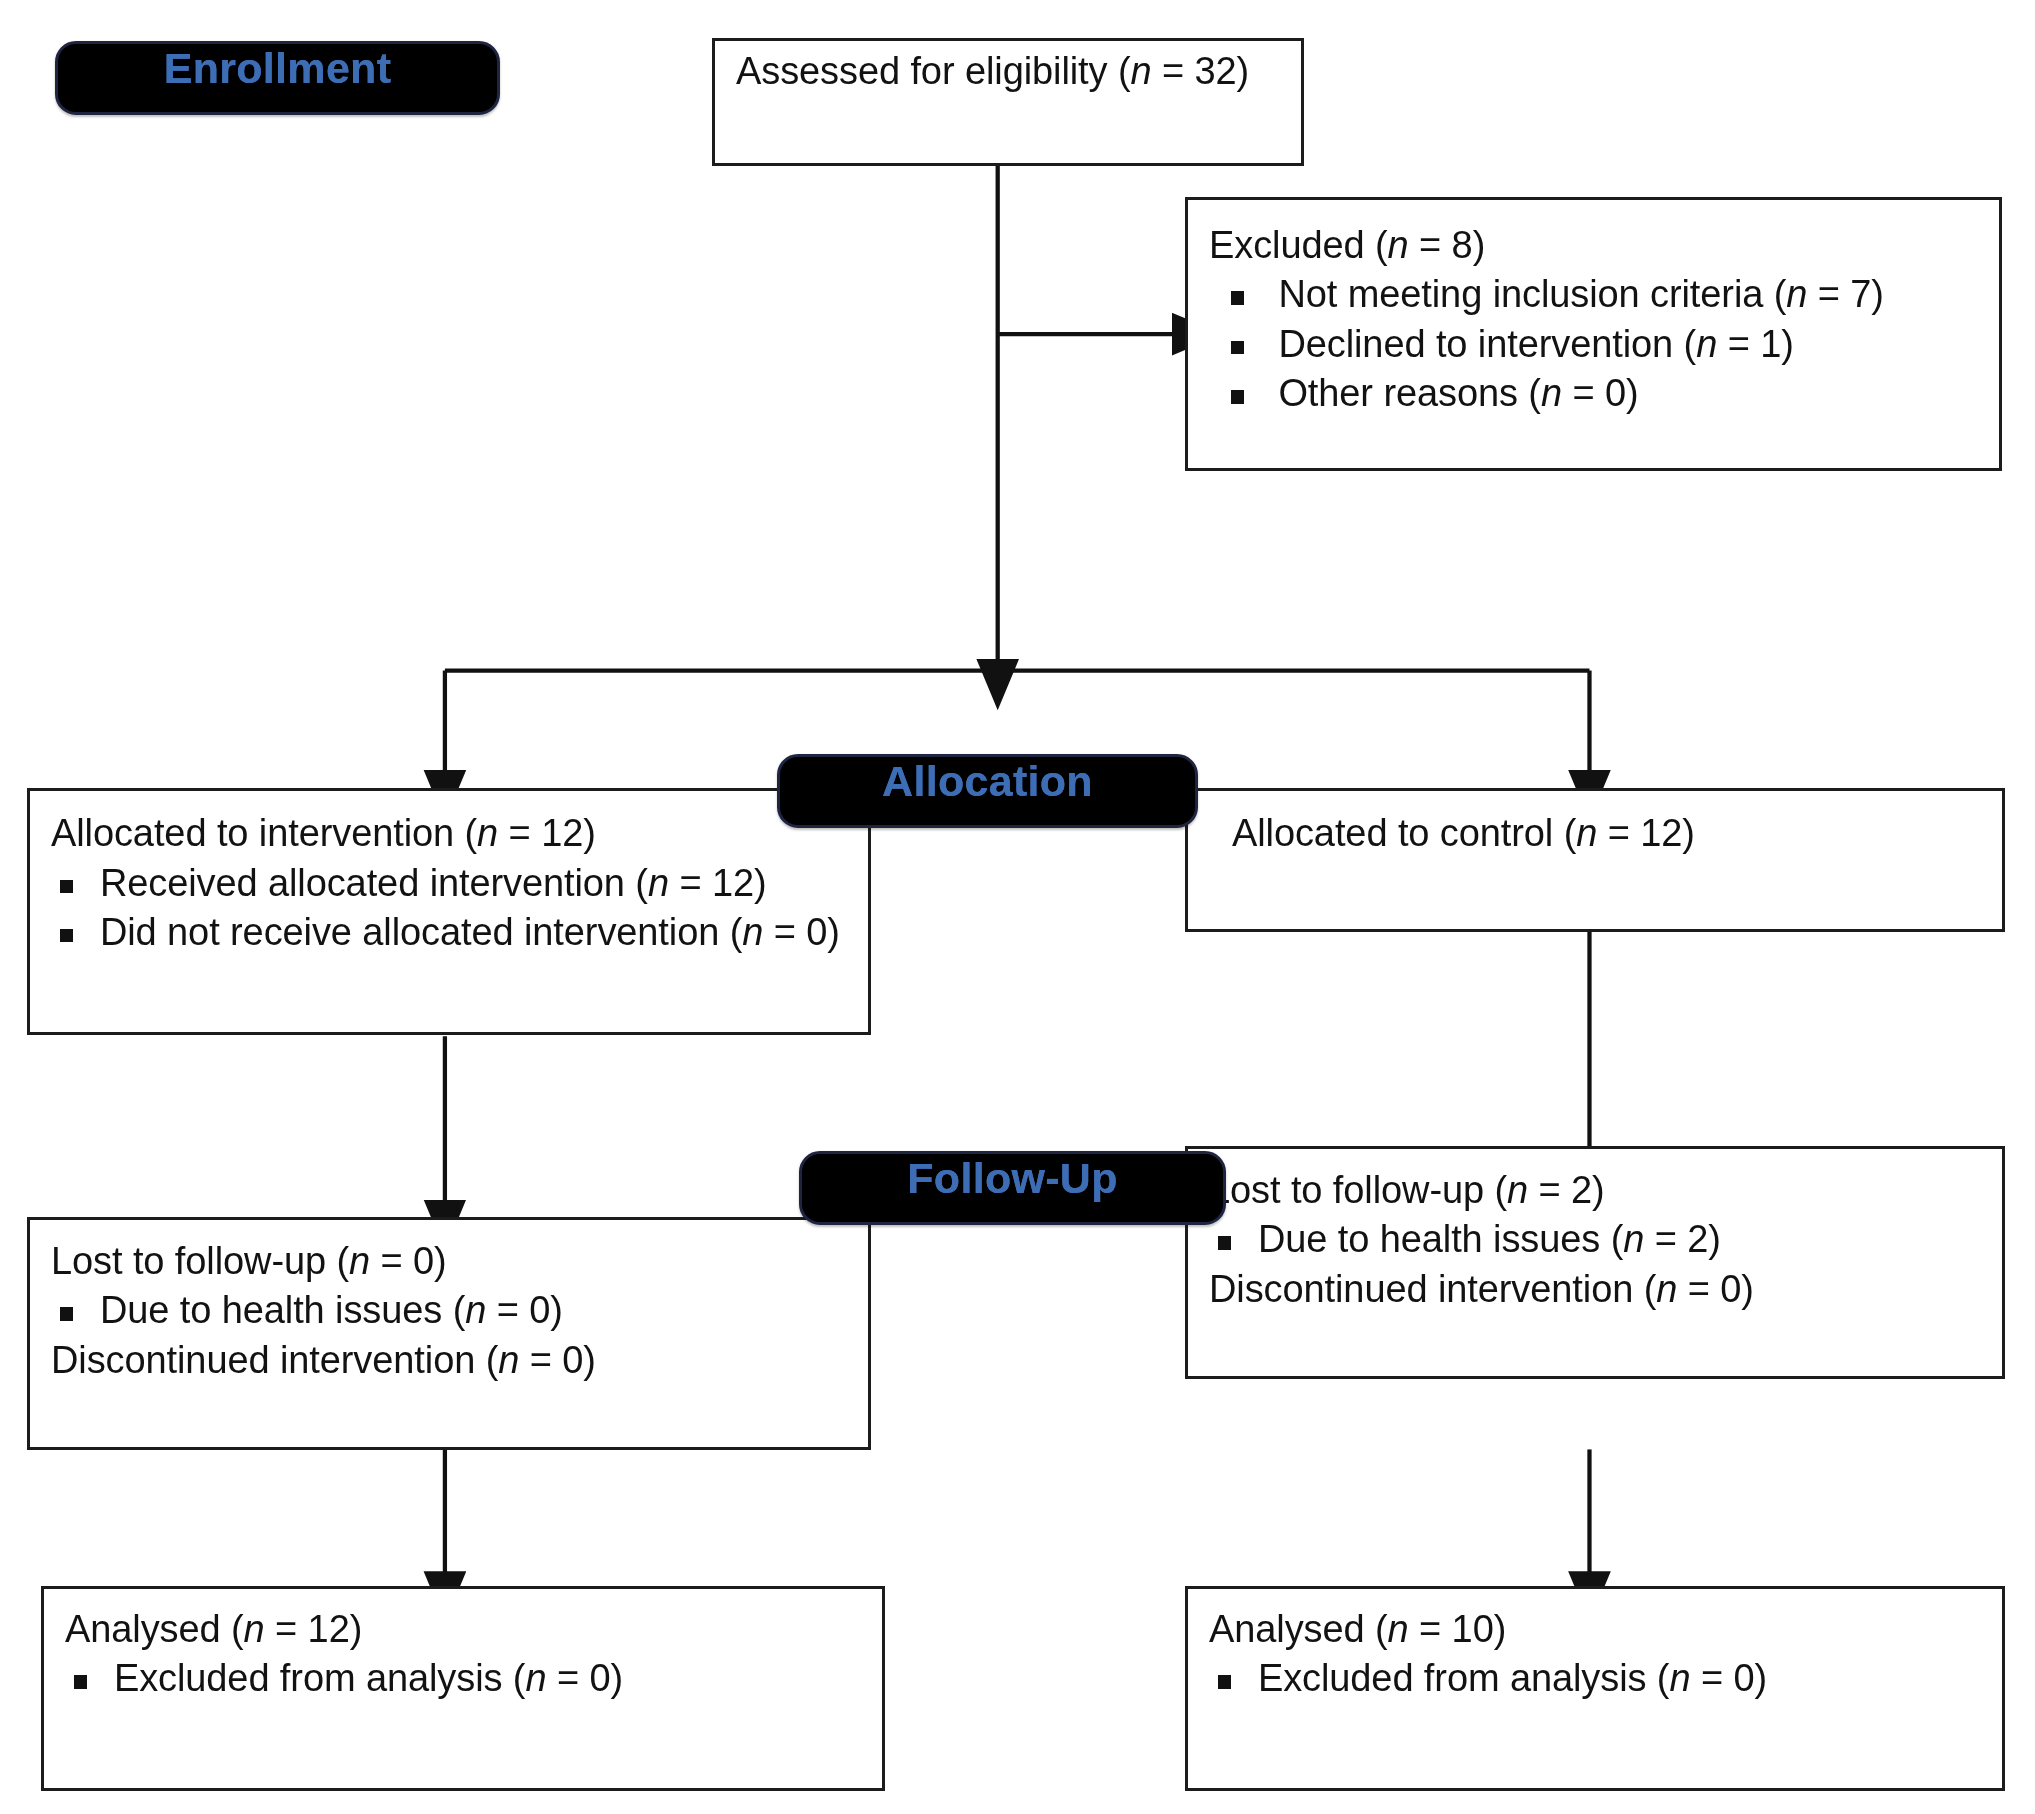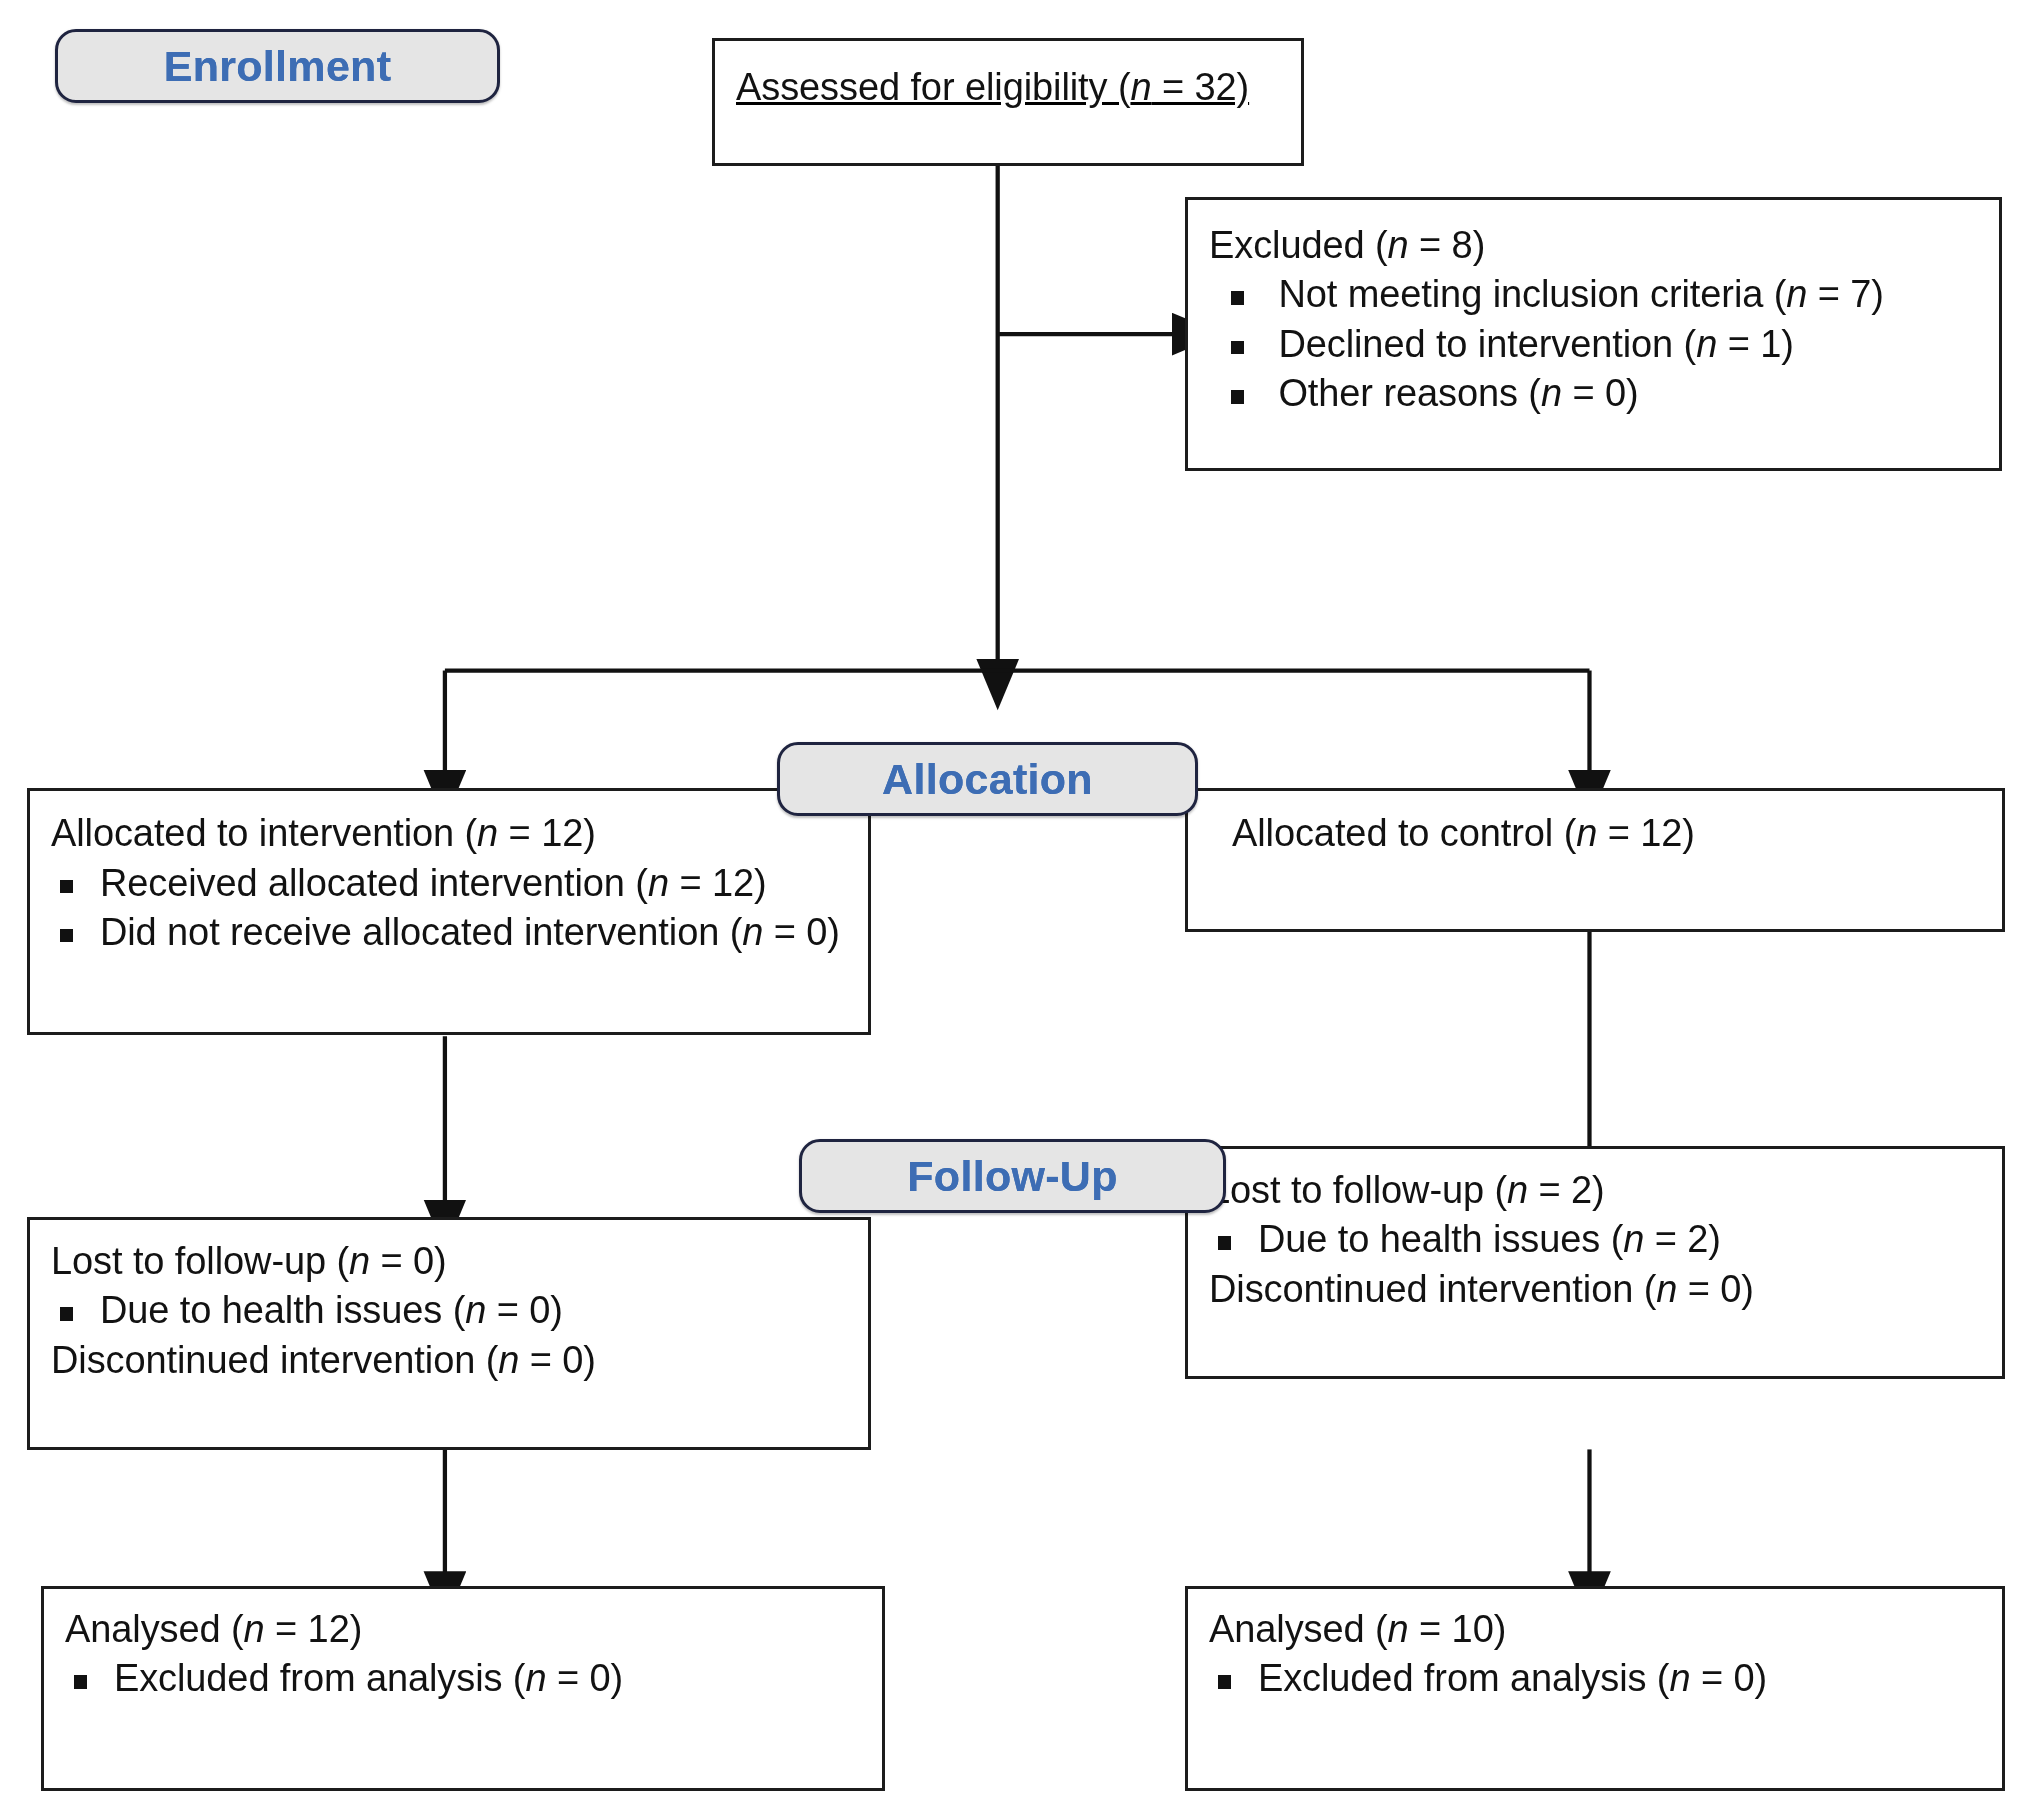--- a/index.html
+++ b/index.html
@@ -44,27 +44,28 @@
   .ind-lg .sq{ margin-left:22px; }
   .ind-lg .bt{ margin-left:34px; }
   .ind-sm .sq{ margin-left:8.5px; }
   .ind-sm .bt{ margin-left:27px; }
 
   i.nn{ font-style:italic; }
 
   
   .stage{
     position:absolute;
-    background:#e5e5e5;
+    background:#000000;
     border:3.7px solid #1f2440;
     border-radius:21px;
     box-sizing:border-box;
-    display:flex;align-items:center;justify-content:center;
+    display:flex;align-items:flex-start;justify-content:center;
     z-index:8;
     box-shadow:0 1.8px 2.4px rgba(0,0,0,.25);
+    margin-top:12px;
   }
   .stage span{
     color:#3d6db4;
     font-weight:bold;
     font-size:43px;
     letter-spacing:0.3px;
     text-shadow:0 0 0.6px #3d6db4;
   }
   svg.conn{
     position:absolute;left:0;top:0;
@@ -111,21 +112,21 @@
   <div class="stage" style="left:799px;top:1139px;width:427px;height:74px;">
     <span>Follow-Up</span>
   </div>
 
   <div class="stage" style="left:777px;top:742px;width:421px;height:74px;">
     <span>Allocation</span>
   </div>
 
 
   <div class="box" style="left:712px;top:38px;width:592px;height:128px;">
-    <div class="pad" style="padding-top:22px;text-decoration:underline;">
+    <div class="pad" style="padding-top:6px;">
       <div class="txt">
         <span>Assessed for eligibility (</span><i class="nn">n</i><span> = 32)</span>
       </div>
     </div>
   </div>
 
   <div class="box" style="left:1185px;top:197px;width:817px;height:274px;">
     <div class="pad" style="padding-top:21px;">
       <div class="txt">
         <span>Excluded (</span><i class="nn">n</i><span> = 8)</span>

